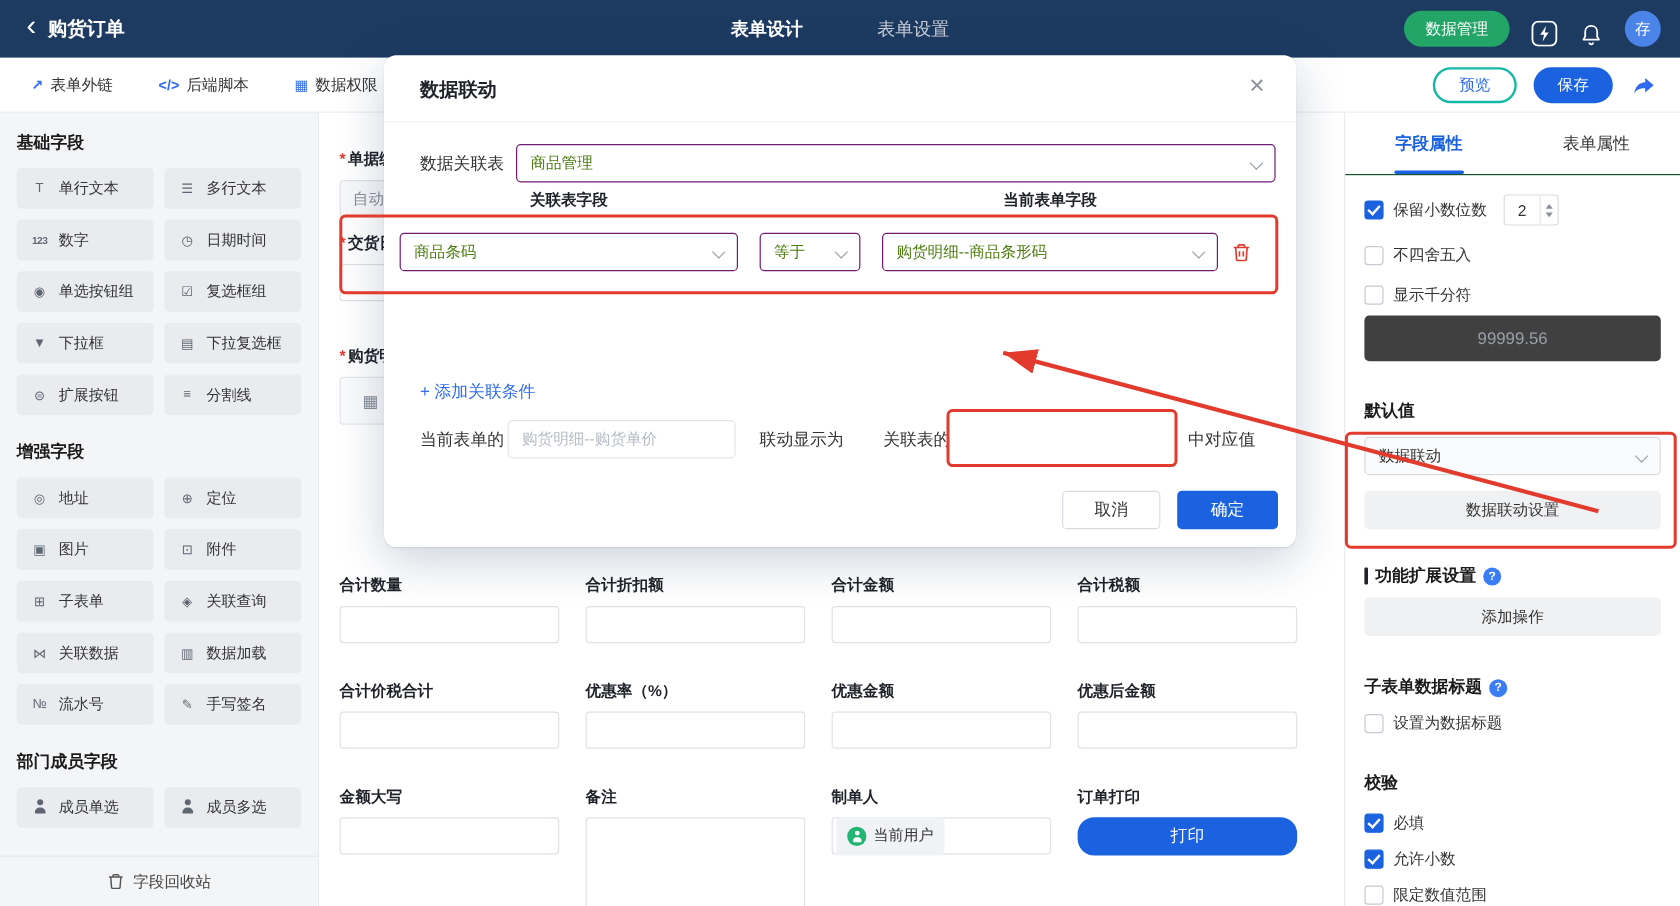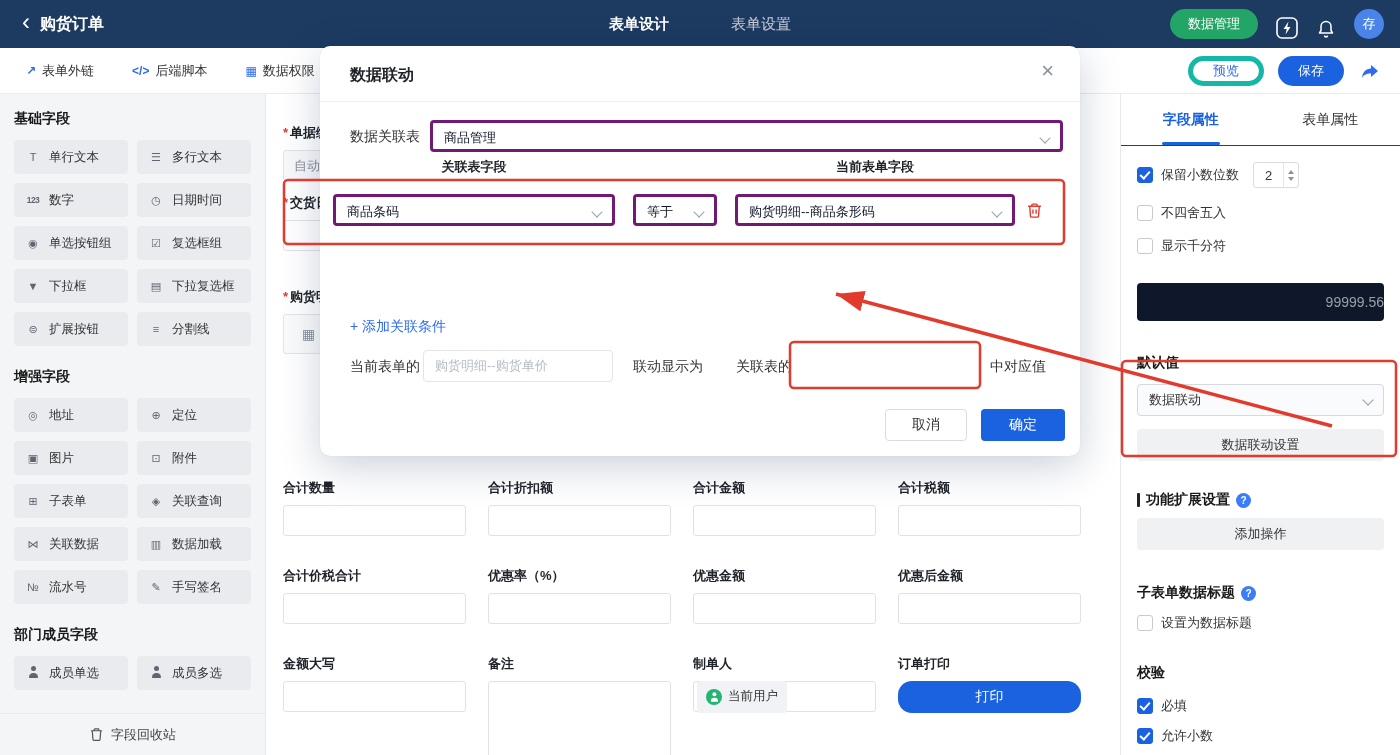--- a/index.html
+++ b/index.html
@@ -18,21 +18,21 @@
   .btn-green { background:#23a567; color:#fff; border:none; border-radius:15px; height:30px; padding:0 18px; font-size:13px; cursor:pointer; }
   .tb-ic { display:flex; cursor:pointer; }
   .avatar { width:30px; height:30px; border-radius:50%; background:#4a84e8; color:#fff; font-size:13px; display:flex; align-items:center; justify-content:center; cursor:pointer; }
 
   
   .toolbar { position:absolute; top:48px; left:0; width:100%; height:46px; background:#fff; border-bottom:1px solid #ececee; display:flex; align-items:center; padding:0 18px 0 26px; }
   .tl-left { display:flex; gap:38px; }
   .tl-item { display:flex; align-items:center; gap:6px; font-size:13px; color:#333; cursor:pointer; white-space:nowrap; }
   .tl-ic { color:#2e6bf0; font-size:12px; font-weight:bold; }
   .tl-right { margin-left:auto; display:flex; align-items:center; gap:14px; }
-  .btn-outline { height:30px; padding:0 20px; border-radius:15px; border:5px solid #14b8a6; color:#2e6bf0; background:#fff; font-size:13px; cursor:pointer; }
+  .btn-outline { height:30px; padding:0 20px; border-radius:15px; border:2px solid #14b8a6; color:#2e6bf0; background:#fff; font-size:13px; cursor:pointer; }
   .btn-primary { height:30px; padding:0 20px; border-radius:15px; border:none; color:#fff; background:#1a62e0; font-size:13px; cursor:pointer; }
 
   
   .sidebar { position:absolute; top:94px; left:0; width:266px; bottom:0; background:#f4f5f7; border-right:1px solid #e7e9ec; }
   .sb-inner { padding:16px 14px 0; }
   .sb-title { font-size:14px; font-weight:bold; color:#1a1a1a; margin-bottom:12px; }
   .sb-grid { display:grid; grid-template-columns:1fr 1fr; gap:9px; margin-bottom:22px; }
   .fld { height:34px; background:#e9ebef; border-radius:4px; display:flex; align-items:center; padding-left:10px; gap:7px; cursor:pointer; }
   .fi { width:18px; flex:none; font-size:11px; color:#5f6672; text-align:center; }
   .fi.num { font-size:8.5px; font-weight:bold; letter-spacing:-.5px; }
@@ -59,21 +59,21 @@
   .tag-input { display:flex; align-items:center; padding:0 3px; }
   .user-tag { display:flex; align-items:center; gap:6px; background:#f0f2f5; border-radius:3px; height:25px; padding:16px 9px; font-size:12.5px; color:#333; }
   .tag-avatar { width:16px; height:16px; border-radius:50%; background:#22b573; display:flex; align-items:center; justify-content:center; }
 
   
   .modal { position:absolute; left:320px; top:46px; width:760px; height:410px; background:#fff; border-radius:10px; box-shadow:0 10px 40px rgba(20,40,90,.22),0 0 1px rgba(0,0,0,.15); z-index:50; }
   .md-header { height:56px; border-bottom:1px solid #eef0f2; position:relative; }
   .md-title { position:absolute; left:30px; top:19px; font-size:16px; font-weight:bold; color:#1f2329; }
   .md-close { position:absolute; right:26px; top:12px; font-size:22px; color:#8a9099; cursor:pointer; }
   .md-label { position:absolute; font-size:14px; color:#333; line-height:32px; white-space:nowrap; }
-  .sel { position:absolute; height:32px; border:3px solid #701a75; border-radius:4px; background:#fff; font-size:13px; color:#0f172a; line-height:30px; padding:0 26px 0 11px; cursor:pointer; white-space:nowrap; overflow:hidden; }
+  .sel { position:absolute; height:32px; border:1px solid #701a75; border-radius:4px; background:#fff; font-size:13px; color:#4d7c0f; line-height:30px; padding:0 26px 0 11px; cursor:pointer; white-space:nowrap; overflow:hidden; }
   .sel::after, .pn-sel::after { content:""; position:absolute; right:11px; top:11px; width:7px; height:7px; border-right:1.5px solid #9aa1ab; border-bottom:1.5px solid #9aa1ab; transform:rotate(45deg); }
   .md-hdr { position:absolute; top:112px; font-size:13px; color:#1f2329; text-align:center; font-weight:bold; }
   .md-input { position:absolute; height:32px; border:1px solid #e2e5e9; border-radius:4px; background:#fff; font-size:13px; line-height:30px; padding:0 11px; color:#b6bcc4; overflow:hidden; white-space:nowrap; }
   .md-link { position:absolute; left:30px; top:272px; color:#2e6bf0; font-size:14px; cursor:pointer; }
   .md-trash { position:absolute; left:706px; top:156px; cursor:pointer; display:flex; }
   .btn-cancel { position:absolute; width:82px; height:32px; border:1px solid #d9dce3; border-radius:4px; background:#fff; color:#333; font-size:14px; cursor:pointer; }
   .btn-ok { position:absolute; width:84px; height:32px; border:none; border-radius:4px; background:#1a62e0; color:#fff; font-size:14px; cursor:pointer; }
 
   
   .panel { position:absolute; top:94px; right:0; width:280px; bottom:0; background:#fff; border-left:1px solid #e8eaed; }
@@ -84,21 +84,21 @@
   .pn-body { padding:0 16px; }
   .pn-row { display:flex; align-items:center; gap:8px; font-size:13px; color:#333; }
   .cb { width:16px; height:16px; border:1.5px solid #c6cad1; border-radius:3px; background:#fff; flex:none; position:relative; cursor:pointer; }
   .cb.on { background:#1a62e0; border-color:#1a62e0; }
   .cb.on::after { content:""; position:absolute; left:4px; top:1px; width:4px; height:8px; border-right:2px solid #fff; border-bottom:2px solid #fff; transform:rotate(42deg); }
   .stepper { margin-left:6px; width:46px; height:26px; border:1px solid #d9dce3; border-radius:3px; display:flex; align-items:center; background:#fff; cursor:pointer; }
   .stepper-val { flex:1; text-align:center; font-size:13px; color:#333; }
   .stepper-arrows { width:15px; height:100%; border-left:1px solid #e4e6ea; display:flex; flex-direction:column; align-items:center; justify-content:center; gap:3px; }
   .tri-up { width:0; height:0; border-left:3.5px solid transparent; border-right:3.5px solid transparent; border-bottom:4.5px solid #8a9099; }
   .tri-down { width:0; height:0; border-left:3.5px solid transparent; border-right:3.5px solid transparent; border-top:4.5px solid #8a9099; }
-  .pn-preview { margin-top:28px; height:38px; background:#0f172a; border-radius:4px; text-align:right; line-height:38px; color:#9aa0a8; font-size:14px; }
+  .pn-preview { margin-top:8px; height:38px; background:#404040; border-radius:4px; text-align:center; line-height:38px; color:#9aa0a8; font-size:14px; }
   .pn-title { font-size:14px; font-weight:bold; color:#1a1a1a; display:flex; align-items:center; gap:6px; }
   .pn-bar { width:3px; height:14px; background:#1f2329; border-radius:1px; }
   .help { width:15px; height:15px; border-radius:50%; background:#3b7cf7; color:#fff; font-size:10px; font-weight:bold; display:flex; align-items:center; justify-content:center; }
   .pn-sel { position:relative; margin-top:12px; height:32px; border:1px solid #d6d9de; border-radius:4px; background:#fafbfc; font-size:13px; color:#333; line-height:30px; padding:0 11px; cursor:pointer; }
   .pn-btn { margin-top:13px; width:100%; height:32px; background:#f0f1f3; border:none; border-radius:4px; font-size:13px; color:#333; cursor:pointer; }
 
   
   .annotations { position:absolute; inset:0; z-index:100; pointer-events:none; }
 </style>
 </head>

